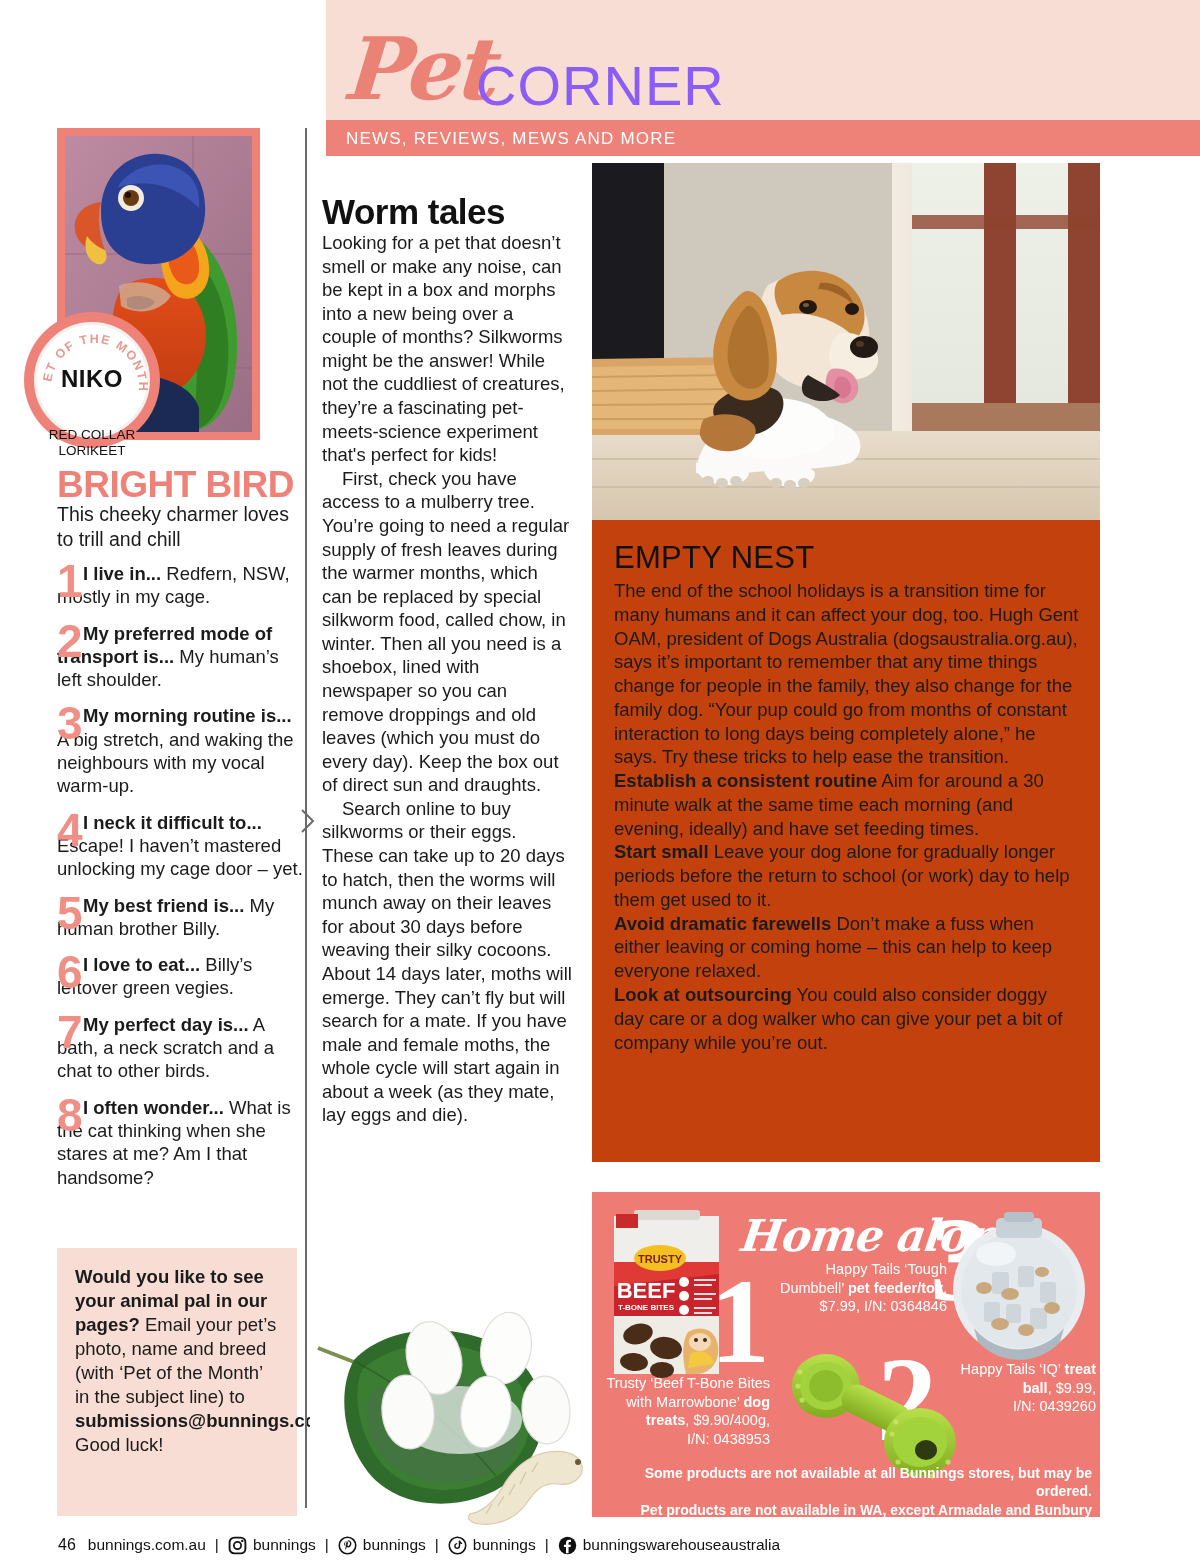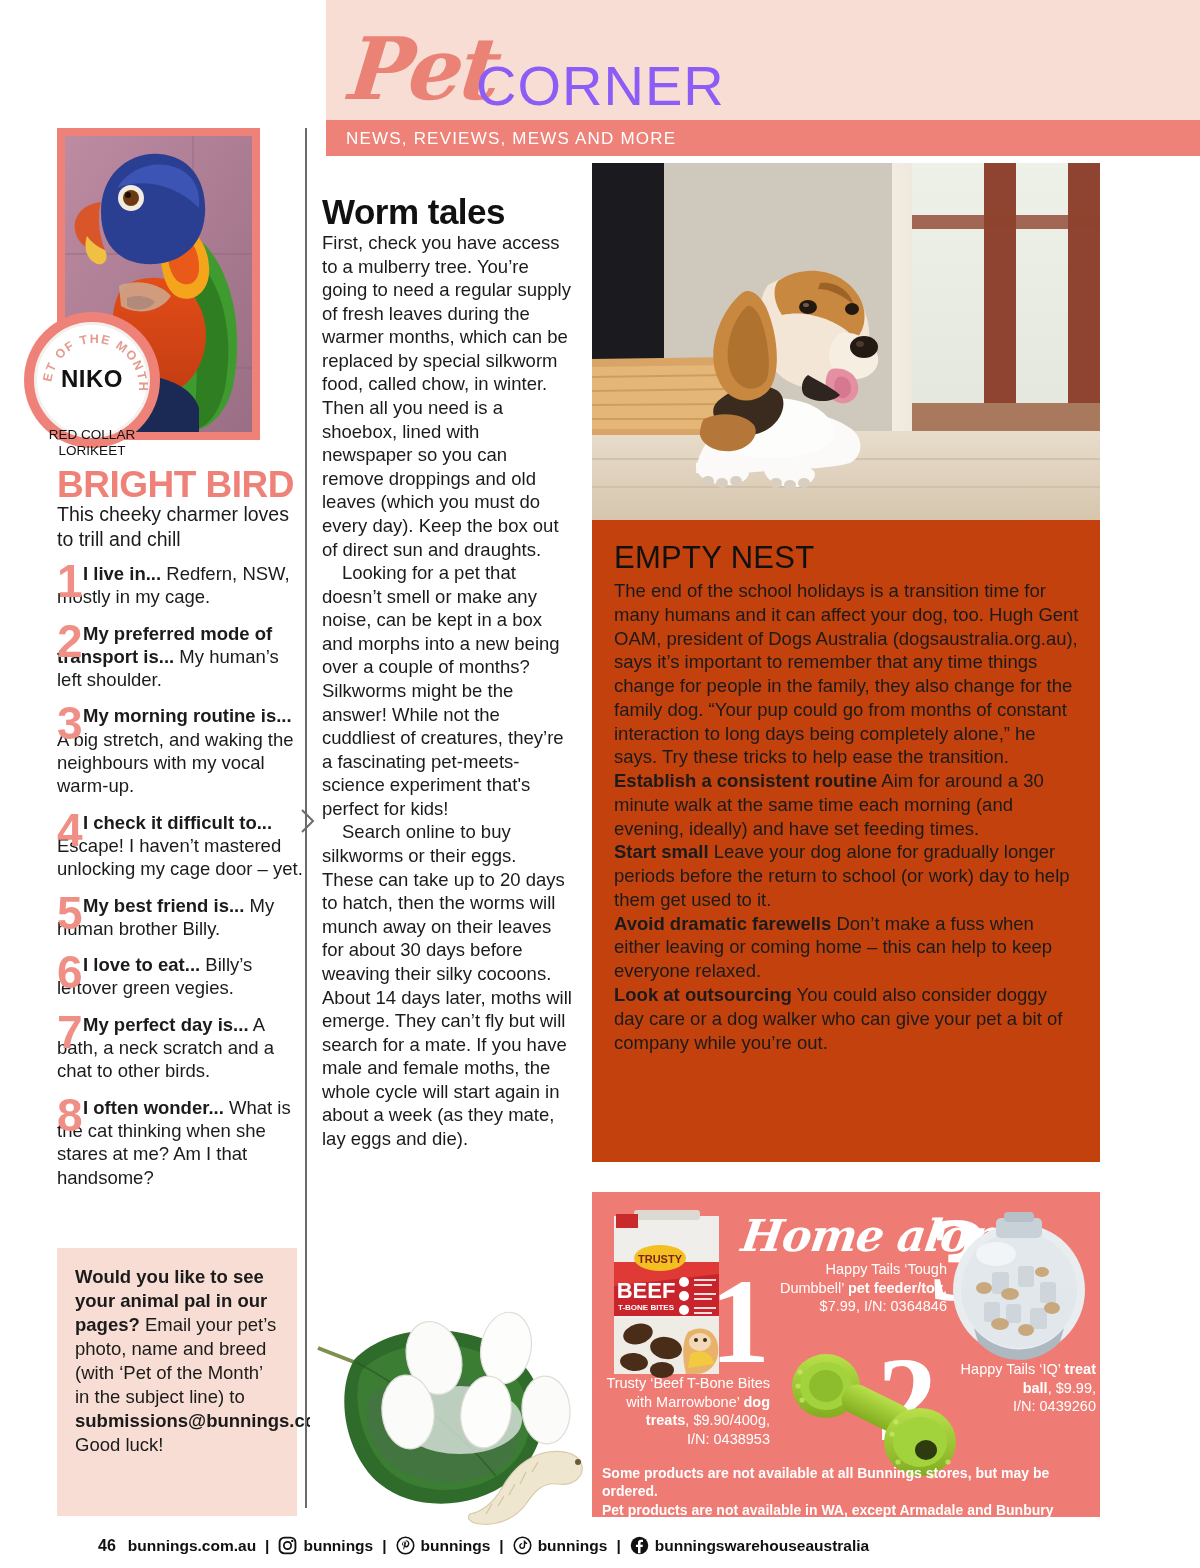--- a/index.html
+++ b/index.html
@@ -167,30 +167,30 @@
   .ha-caption {
     position: absolute; color: #ffffff; font-size: 14.5px;
     line-height: 1.28; text-align: right;
   }
   .ha-caption b { font-weight: bold; }
   .cap-1 { left: 6px; top: 182px; width: 172px; }
   .cap-2 { left: 175px; top: 68px; width: 180px; }
   .cap-3 { left: 352px; top: 168px; width: 152px; }
   .ha-disclaimer {
     position: absolute; left: 10px; top: 272px; width: 490px;
-    color: #ffffff; font-size: 14px; line-height: 1.32; text-align: left;
+    color: #ffffff; font-size: 14px; line-height: 1.32; text-align: right;
     font-weight: bold;
   }
   .prod-img { position: absolute; }
 
   
   .footer {
     position: absolute; left: 58px; top: 1536px;
-    display: flex; align-items: center; gap: 6px;
-    font-size: 15.5px; font-weight: bold; color: #111111; margin-left: 40px;
+    display: flex; align-items: flex-start; gap: 6px;
+    font-size: 15.5px; font-weight: normal; color: #111111;
   }
   .footer .pg { font-size: 16px; margin-right: 6px; }
   .footer .sep { color: #111111; margin: 0 3px; }
   .ficon { display: inline-flex; vertical-align: middle; }
 </style>
 </head>
 <body>
 
 <div class="header-block"></div>
 <div class="pet-script">Pet</div>
@@ -270,21 +270,21 @@
     <div class="qa-item">
       <div class="qa-num">2</div>
       <div class="qa-text"><b>My preferred mode of transport is...</b><span> My human’s left shoulder.</span></div>
     </div>
     <div class="qa-item">
       <div class="qa-num">3</div>
       <div class="qa-text"><b>My morning routine is...</b><span> A big stretch, and waking the neighbours with my vocal warm-up.</span></div>
     </div>
     <div class="qa-item">
       <div class="qa-num">4</div>
-      <div class="qa-text"><b>I check it difficult to...</b><span> Escape! I haven’t mastered unlocking my cage door – yet.</span></div>
+      <div class="qa-text"><b>I neck it difficult to...</b><span> Escape! I haven’t mastered unlocking my cage door – yet.</span></div>
     </div>
     <div class="qa-item">
       <div class="qa-num">5</div>
       <div class="qa-text"><b>My best friend is...</b><span> My human brother Billy.</span></div>
     </div>
     <div class="qa-item">
       <div class="qa-num">6</div>
       <div class="qa-text"><b>I love to eat...</b><span> Billy’s leftover green vegies.</span></div>
     </div>
     <div class="qa-item">
@@ -303,22 +303,22 @@
   </p>
 </div>
 
 <div class="col-divider"></div>
 <svg class="divider-chev" width="16" height="26" viewBox="0 0 16 26">
   <polyline points="2,2 13,13 2,24" fill="none" stroke="#6b6b6b" stroke-width="2"></polyline>
 </svg>
 
 <div class="worm-title">Worm tales</div>
 <div class="worm-body" id="worm-body">
+    <p>Looking for a pet that doesn’t smell or make any noise, can be kept in a box and morphs into a new being over a couple of months? Silkworms might be the answer! While not the cuddliest of creatures, they’re a fascinating pet-meets-science experiment that's perfect for kids!</p>
     <p>First, check you have access to a mulberry tree. You’re going to need a regular supply of fresh leaves during the warmer months, which can be replaced by special silkworm food, called chow, in winter. Then all you need is a shoebox, lined with newspaper so you can remove droppings and old leaves (which you must do every day). Keep the box out of direct sun and draughts.</p>
-    <p>Looking for a pet that doesn’t smell or make any noise, can be kept in a box and morphs into a new being over a couple of months? Silkworms might be the answer! While not the cuddliest of creatures, they’re a fascinating pet-meets-science experiment that's perfect for kids!</p>
     <p>Search online to buy silkworms or their eggs. These can take up to 20 days to hatch, then the worms will munch away on their leaves for about 30 days before weaving their silky cocoons. About 14 days later, moths will emerge. They can’t fly but will search for a mate. If you have male and female moths, the whole cycle will start again in about a week (as they mate, lay eggs and die).</p>
   </div>
 
 <svg class="silkworm-img" viewBox="0 0 285 225">
   <rect x="0" y="0" width="285" height="225" fill="#ffffff"></rect>
 
   <path d="M8 48 L44 62" stroke="#7e8f4e" stroke-width="4" fill="none"></path>
   <path d="M44 60 C76 26 140 22 186 44 C236 68 248 130 212 170 C176 210 106 214 70 184 C36 156 24 96 44 60Z" fill="#2f6b2a"></path>
   <path d="M52 70 C84 40 142 36 182 58 C224 82 232 132 202 164 C172 196 110 198 80 172 C52 148 40 96 52 70Z" fill="#3b7d33"></path>
   <path d="M60 96 C96 70 150 70 186 94 C214 114 216 148 194 166 C160 190 104 186 76 160 C58 142 52 112 60 96Z" fill="#486f49" opacity=".55"></path>

